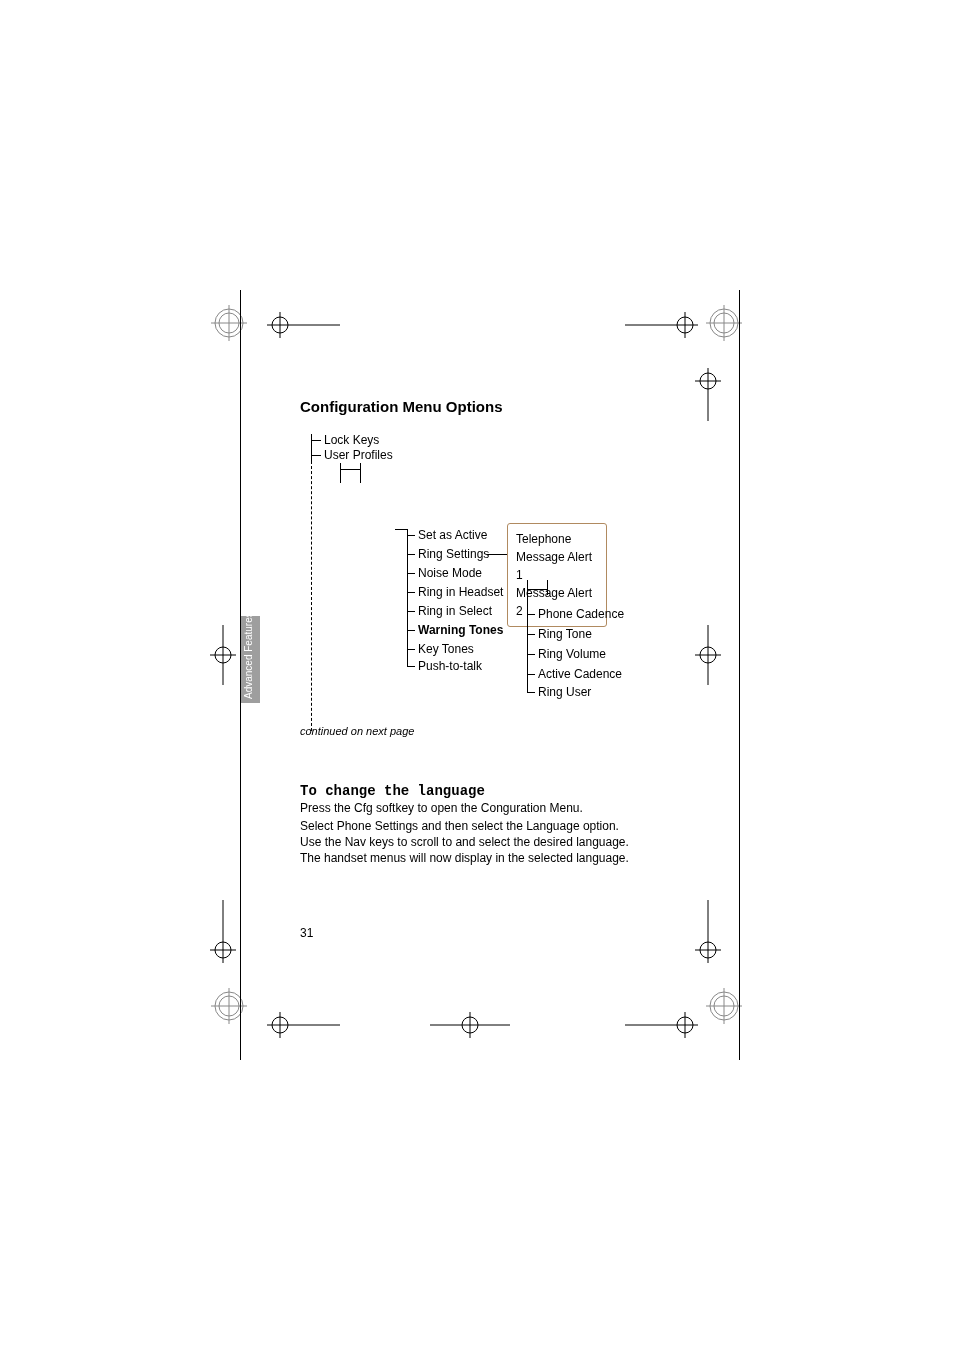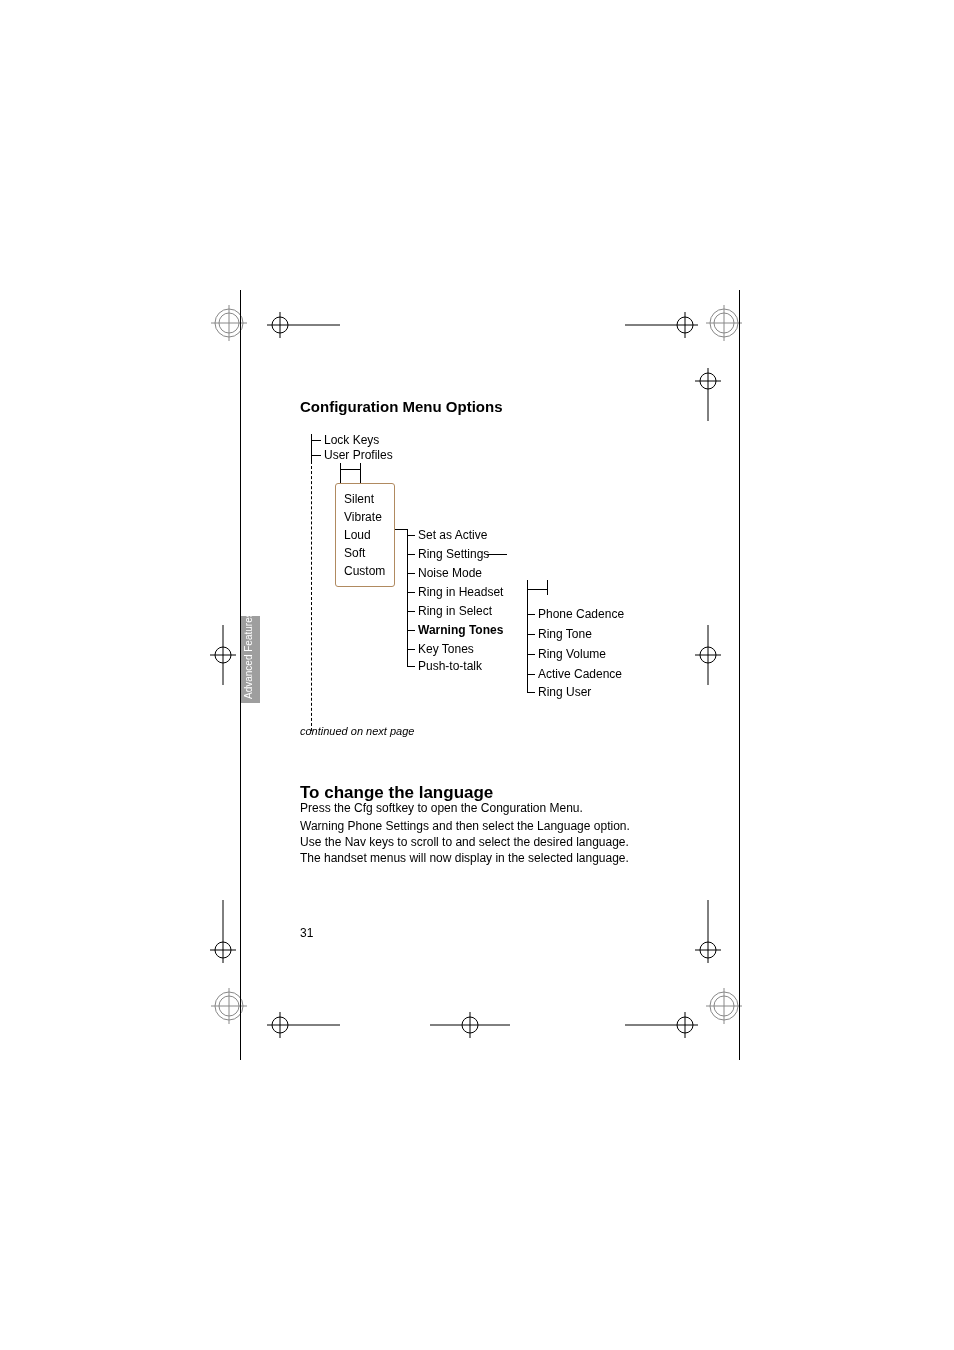--- a/index.html
+++ b/index.html
@@ -83,22 +83,23 @@
     position: absolute;
     left: 300px;
     top: 725px;
     font-size: 11px;
     font-style: italic;
   }
   .sub-heading {
     position: absolute;
     left: 300px;
     top: 783px;
-    font-size: 17px;
+    font-size: 14px;
     font-weight: bold;
+    font-family: Liberation Mono, monospace;
   }
   .body-text {
     position: absolute;
     left: 300px;
     font-size: 12px;
     line-height: 16px;
     width: 340px;
   }
   .body-text .bold { font-weight: normal; }
   .page-num {
@@ -200,27 +201,20 @@
 
   <div class="d-line" style="left:11px; top:10px; width:10px; height:1px;"></div>
   <div class="d-line" style="left:11px; top:25px; width:10px; height:1px;"></div>
   <div class="d-text" style="left:24px; top:3px;">Lock Keys</div>
   <div class="d-text" style="left:24px; top:18px;">User Profiles</div>
 
   <div class="d-line" style="left:40px; top:33px; width:1px; height:20px;"></div>
   <div class="d-line" style="left:40px; top:39px; width:20px; height:1px;"></div>
   <div class="d-line" style="left:60px; top:33px; width:1px; height:20px;"></div>
 
-  <div class="d-box" style="left:35px; top:53px; width:60px;">
-    <div>Silent</div>
-    <div>Vibrate</div>
-    <div>Loud</div>
-    <div>Soft</div>
-    <div>Custom</div>
-  </div>
 
   <div class="d-line" style="left:95px; top:99px; width:12px; height:1px;"></div>
   <div class="d-line" style="left:107px; top:99px; width:1px; height:137px;"></div>
 
   <div class="d-line" style="left:107px; top:105px; width:8px; height:1px;"></div>
   <div class="d-text" style="left:118px; top:98px;">Set as Active</div>
   <div class="d-line" style="left:107px; top:124px; width:8px; height:1px;"></div>
   <div class="d-text" style="left:118px; top:117px;">Ring Settings</div>
   <div class="d-line" style="left:107px; top:143px; width:8px; height:1px;"></div>
   <div class="d-text" style="left:118px; top:136px;">Noise Mode</div>
@@ -230,20 +224,25 @@
   <div class="d-text" style="left:118px; top:174px;">Ring in Select</div>
   <div class="d-line" style="left:107px; top:200px; width:8px; height:1px;"></div>
   <div class="d-text" style="left:118px; top:193px;font-weight:bold;">Warning Tones</div>
   <div class="d-line" style="left:107px; top:219px; width:8px; height:1px;"></div>
   <div class="d-text" style="left:118px; top:212px;">Key Tones</div>
   <div class="d-line" style="left:107px; top:236px; width:8px; height:1px;"></div>
   <div class="d-text" style="left:118px; top:229px;">Push-to-talk</div>
 
   <div class="d-line" style="left:187px; top:124px; width:20px; height:1px;"></div>
 
+  <div class="d-box" style="left:207px; top:93px; width:100px;">
+    <div>Telephone</div>
+    <div>Message Alert 1</div>
+    <div>Message Alert 2</div>
+  </div>
 
   <div class="d-line" style="left:227px; top:150px; width:1px; height:15px;"></div>
   <div class="d-line" style="left:227px; top:165px; width:1px; height:97px;"></div>
   <div class="d-line" style="left:227px; top:159px; width:20px; height:1px;"></div>
   <div class="d-line" style="left:247px; top:150px; width:1px; height:15px;"></div>
 
   <div class="d-line" style="left:227px; top:184px; width:8px; height:1px;"></div>
   <div class="d-text" style="left:238px; top:177px;">Phone Cadence</div>
   <div class="d-line" style="left:227px; top:204px; width:8px; height:1px;"></div>
   <div class="d-text" style="left:238px; top:197px;">Ring Tone</div>
@@ -257,16 +256,16 @@
 
 <div class="continued">continued on next page</div>
 
 <div class="sub-heading">To change the language</div>
 
 <div class="body-text" style="top:800px;">
   <span>Press the </span><span class="bold">Cfg</span><span> softkey to open the </span><span class="bold">Conguration Menu</span><span>.</span>
 </div>
 
 <div class="body-text" style="top:818px;">
-  <span>Warning </span><span class="bold">Phone Settings</span><span> and then select the </span><span class="bold">Language</span><span> option. Use the Nav keys to scroll to and select the desired language. The handset menus will now display in the selected language.</span>
+  <span>Select </span><span class="bold">Phone Settings</span><span> and then select the </span><span class="bold">Language</span><span> option. Use the Nav keys to scroll to and select the desired language. The handset menus will now display in the selected language.</span>
 </div>
 
 <div class="page-num">31</div>
 
 </body></html>

